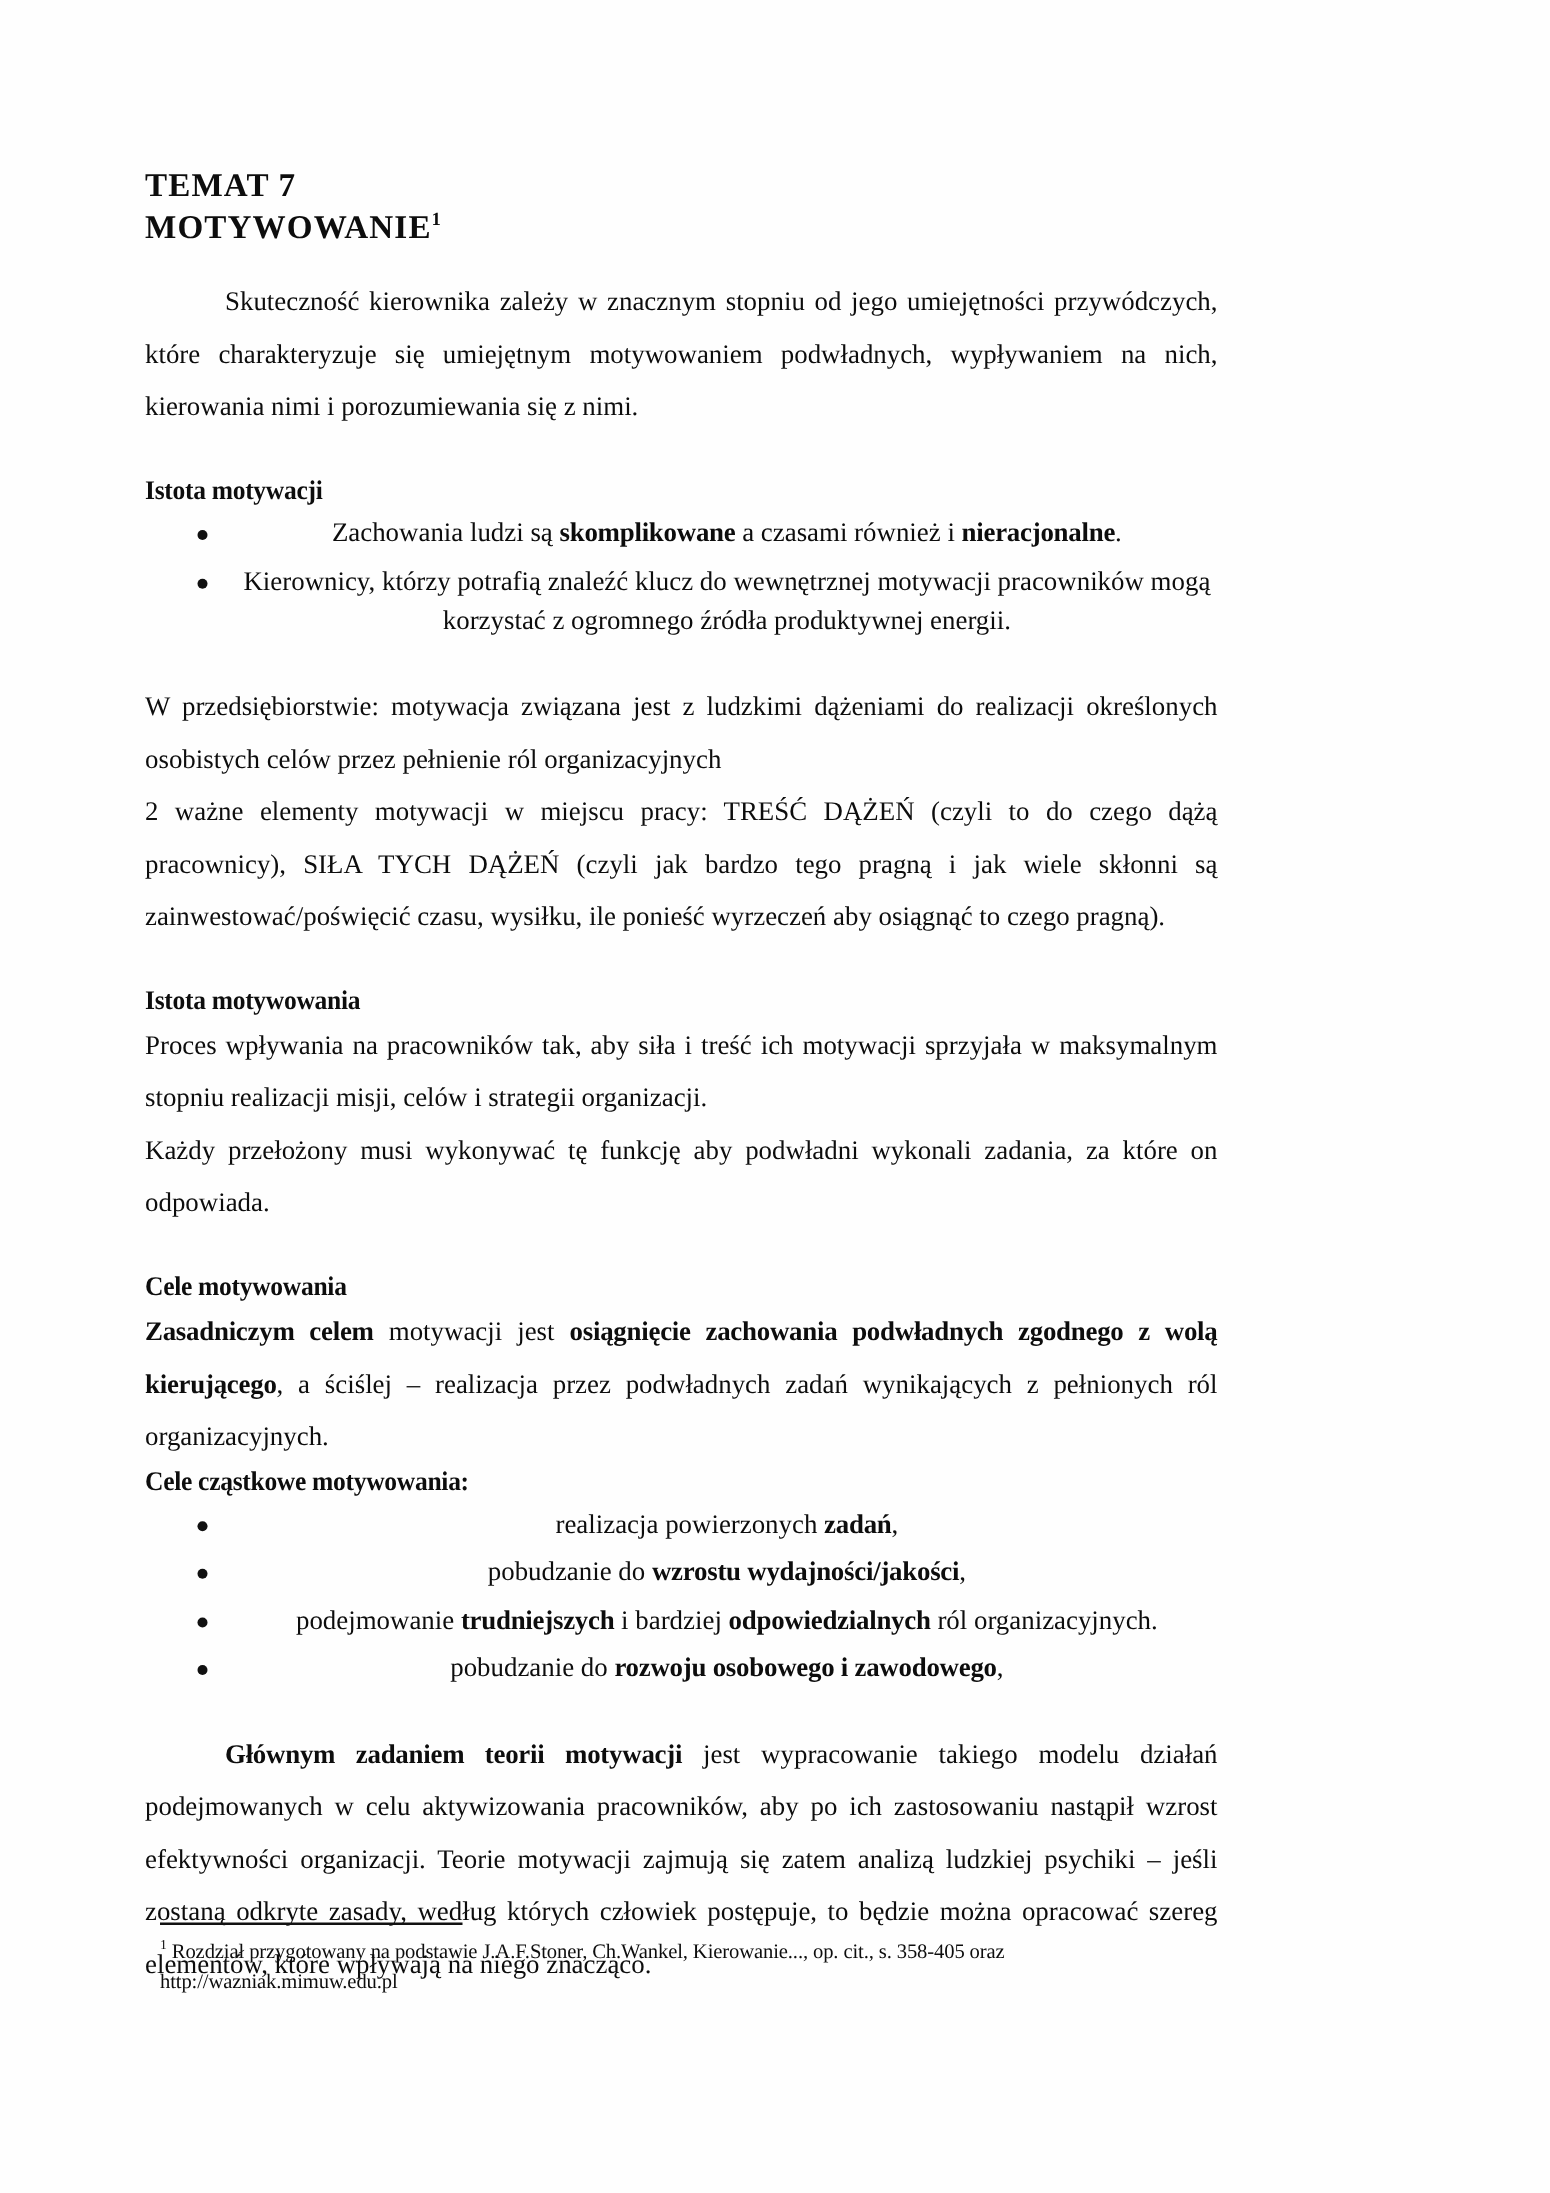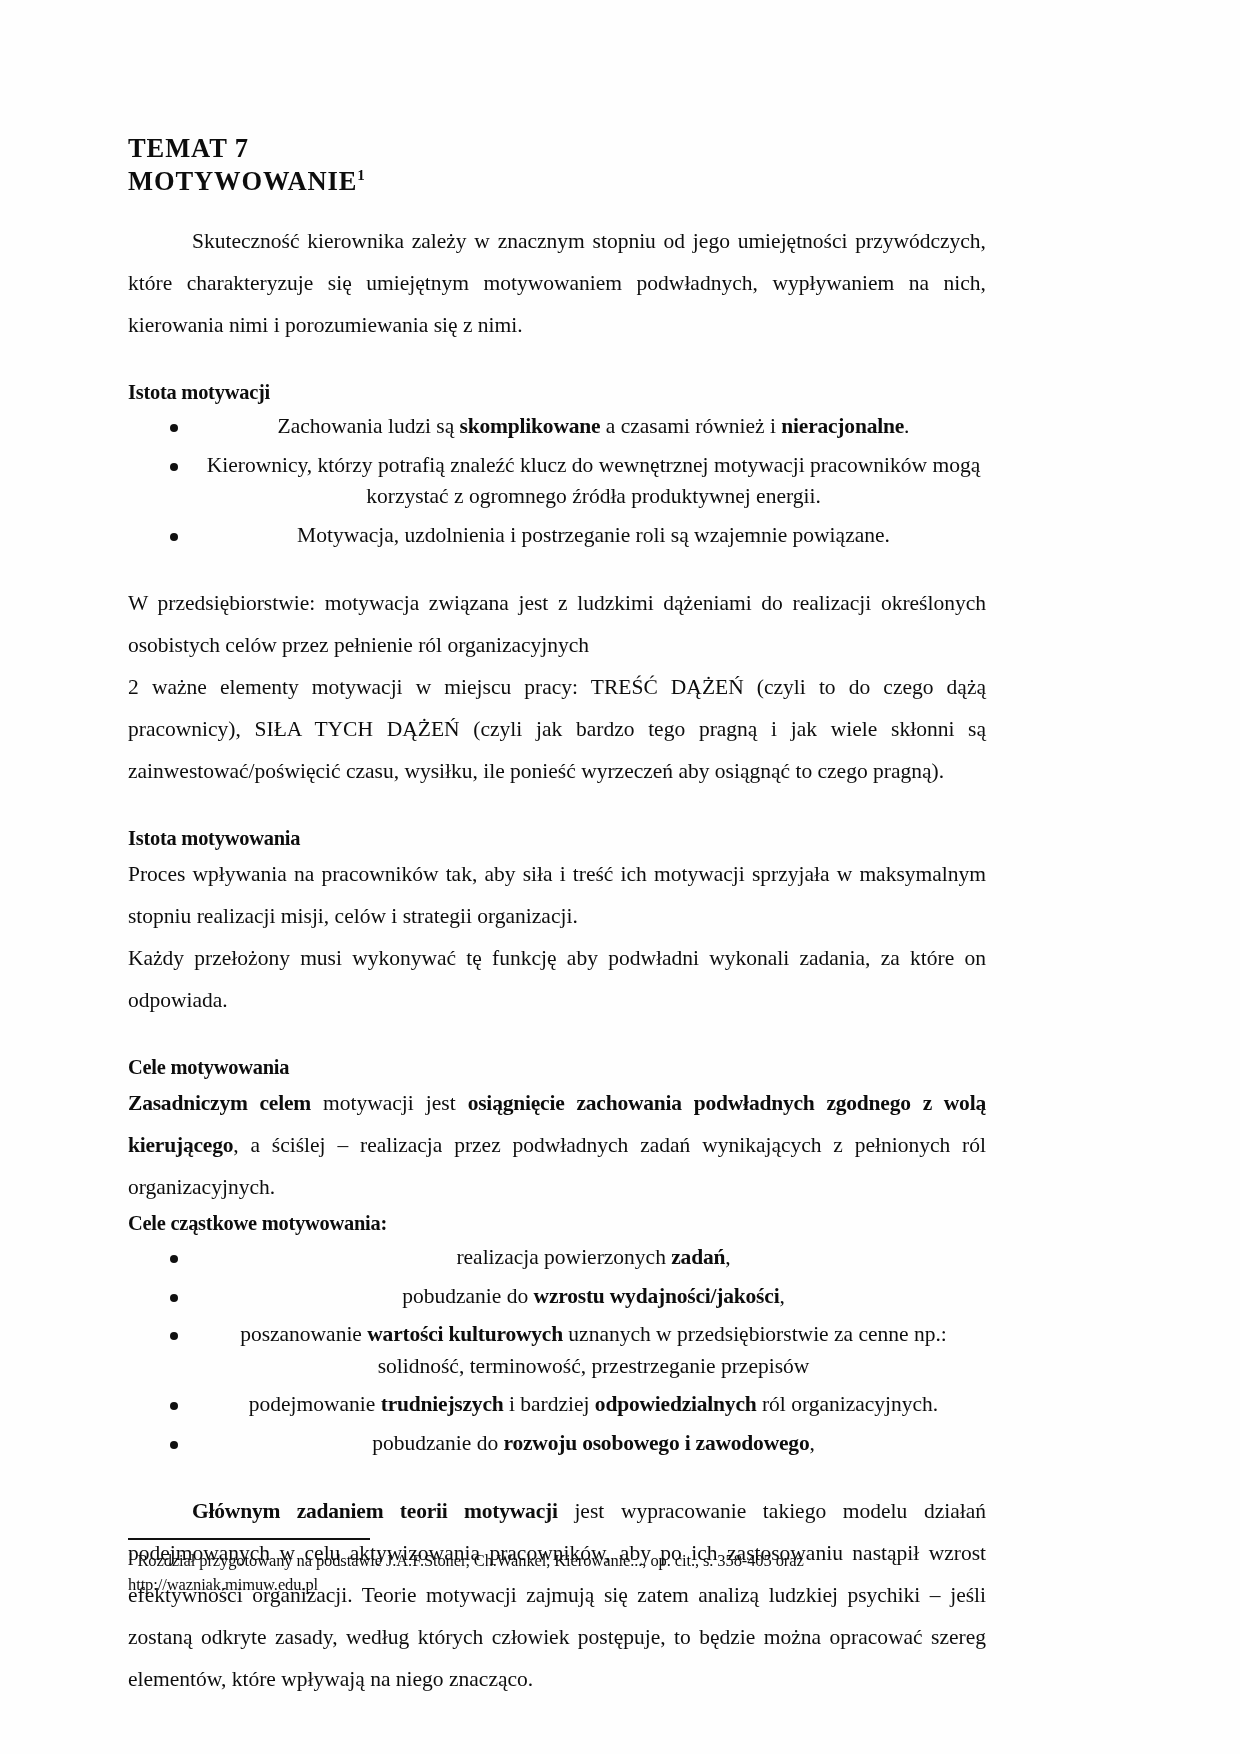--- a/index.html
+++ b/index.html
@@ -17,21 +17,21 @@
   }
   .page {
     position: absolute;
     left: 0; top: 0;
     width: 1240px;
     height: 1754px;
     background: #fefefe;
   }
   .content {
     position: absolute;
-    left: 128px;
+    left: 116px;
     top: 132px;
     width: 858px;
   }
 
   
   .doc-title {
     font-weight: bold;
     font-size: 26.5px;
     line-height: 33px;
     letter-spacing: 0.9px;
@@ -138,40 +138,38 @@
     </div>
 
     <p class="just indent gap-md">Skuteczność kierownika zależy w znacznym stopniu od jego umiejętności przywódczych, które charakteryzuje się umiejętnym motywowaniem podwładnych, wypływaniem na nich, kierowania nimi i porozumiewania się z nimi.</p>
 
     <div class="heading gap-lg">Istota motywacji</div>
 
 
     <ul class="bullets">
       <li><span>Zachowania ludzi są </span><b>skomplikowane</b><span> a czasami również i </span><b>nieracjonalne</b><span>.</span></li>
       <li><span>Kierownicy, którzy potrafią znaleźć klucz do wewnętrznej motywacji pracowników mogą korzystać z ogromnego źródła produktywnej energii.</span></li>
-      <li><span>Motywacja, uzdolnienia i postrzeganie roli są wzajemnie powiązane.</span></li>
     </ul>
 
     <p class="just gap-lg">W przedsiębiorstwie: motywacja związana jest z ludzkimi dążeniami do realizacji określonych osobistych celów przez pełnienie ról organizacyjnych</p>
     <p class="just">2 ważne elementy motywacji w miejscu pracy:  TREŚĆ DĄŻEŃ (czyli to do czego dążą pracownicy), SIŁA TYCH DĄŻEŃ (czyli jak bardzo tego pragną i jak wiele skłonni są zainwestować/poświęcić czasu, wysiłku, ile ponieść wyrzeczeń aby osiągnąć to czego pragną).</p>
 
     <div class="heading gap-lg">Istota motywowania</div>
     <p class="just">Proces wpływania na pracowników tak, aby siła i treść ich motywacji sprzyjała w maksymalnym stopniu realizacji misji, celów i strategii organizacji.</p>
     <p class="just">Każdy przełożony musi wykonywać tę funkcję  aby podwładni wykonali zadania, za które on odpowiada.</p>
 
     <div class="heading gap-lg">Cele motywowania</div>
 
     <p class="just"><b>Zasadniczym celem</b><span> motywacji jest </span><b>osiągnięcie zachowania podwładnych zgodnego z wolą kierującego</b><span>, a ściślej – realizacja przez podwładnych zadań wynikających z pełnionych ról organizacyjnych.</span></p>
 
     <div class="heading">Cele cząstkowe motywowania:</div>
 
     <ul class="bullets">
       <li><span>realizacja powierzonych </span><b>zadań</b><span>,</span></li>
       <li><span>pobudzanie do </span><b>wzrostu wydajności/jakości</b><span>,</span></li>
-      <li><span>poszanowanie </span><b>wartości kulturowych</b><span> uznanych  w przedsiębiorstwie za cenne np.:</span><span class="sub">solidność, terminowość, przestrzeganie przepisów</span></li>
       <li><span>podejmowanie </span><b>trudniejszych</b><span> i bardziej </span><b>odpowiedzialnych</b><span> ról organizacyjnych.</span></li>
       <li><span>pobudzanie do </span><b>rozwoju osobowego i zawodowego</b><span>,</span></li>
     </ul>
 
     <p class="just indent gap-lg"><b>Głównym zadaniem teorii motywacji</b><span> jest wypracowanie takiego modelu działań podejmowanych w celu aktywizowania pracowników, aby po ich zastosowaniu nastąpił wzrost efektywności organizacji. Teorie motywacji zajmują się zatem analizą ludzkiej psychiki – jeśli zostaną odkryte zasady, według których człowiek postępuje, to będzie można opracować szereg elementów, które wpływają na niego znacząco.</span></p>
 
   </div>
 
   <div class="footnote-area">
     <div class="footnote-rule"></div>

